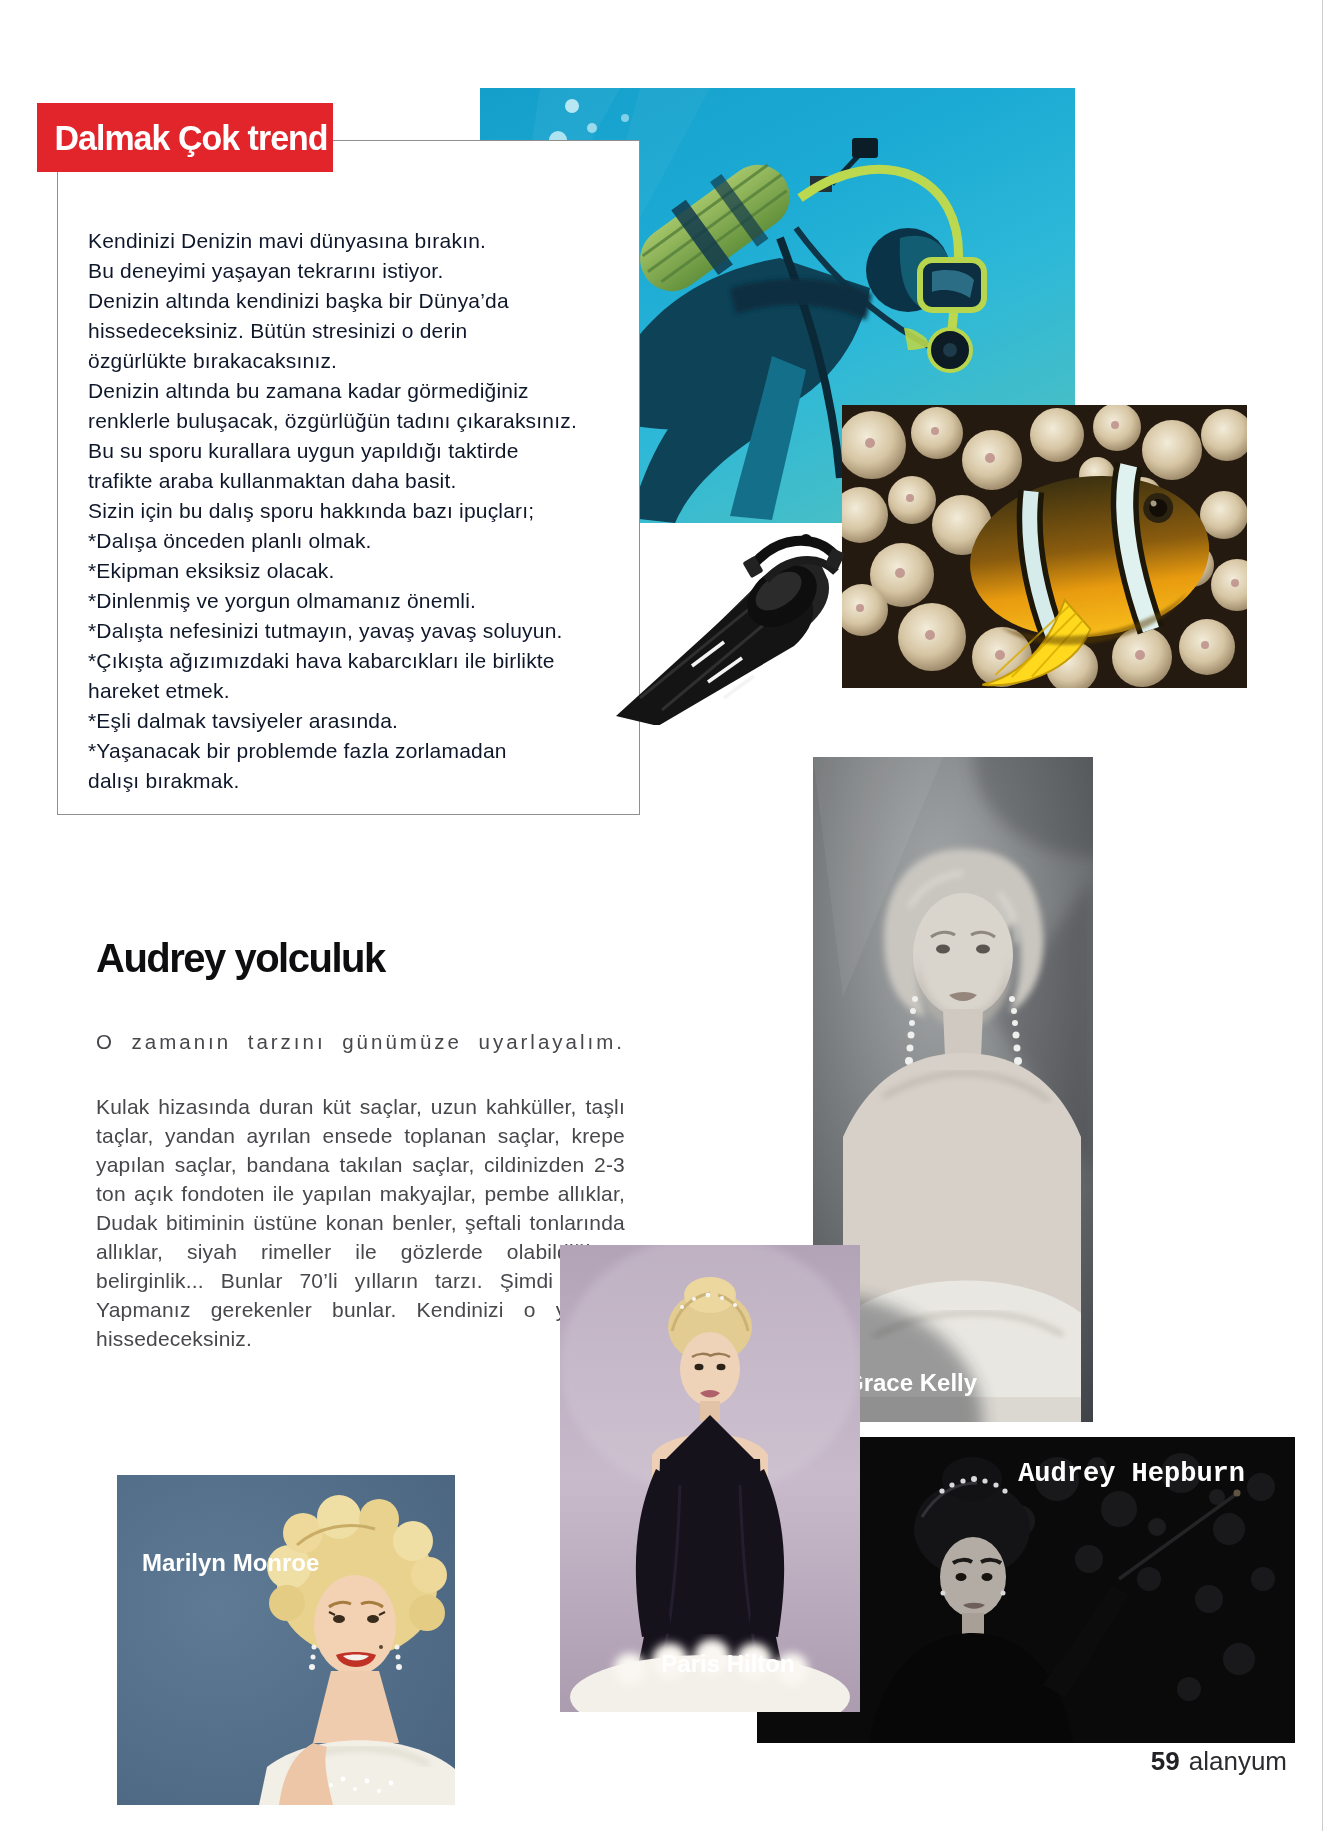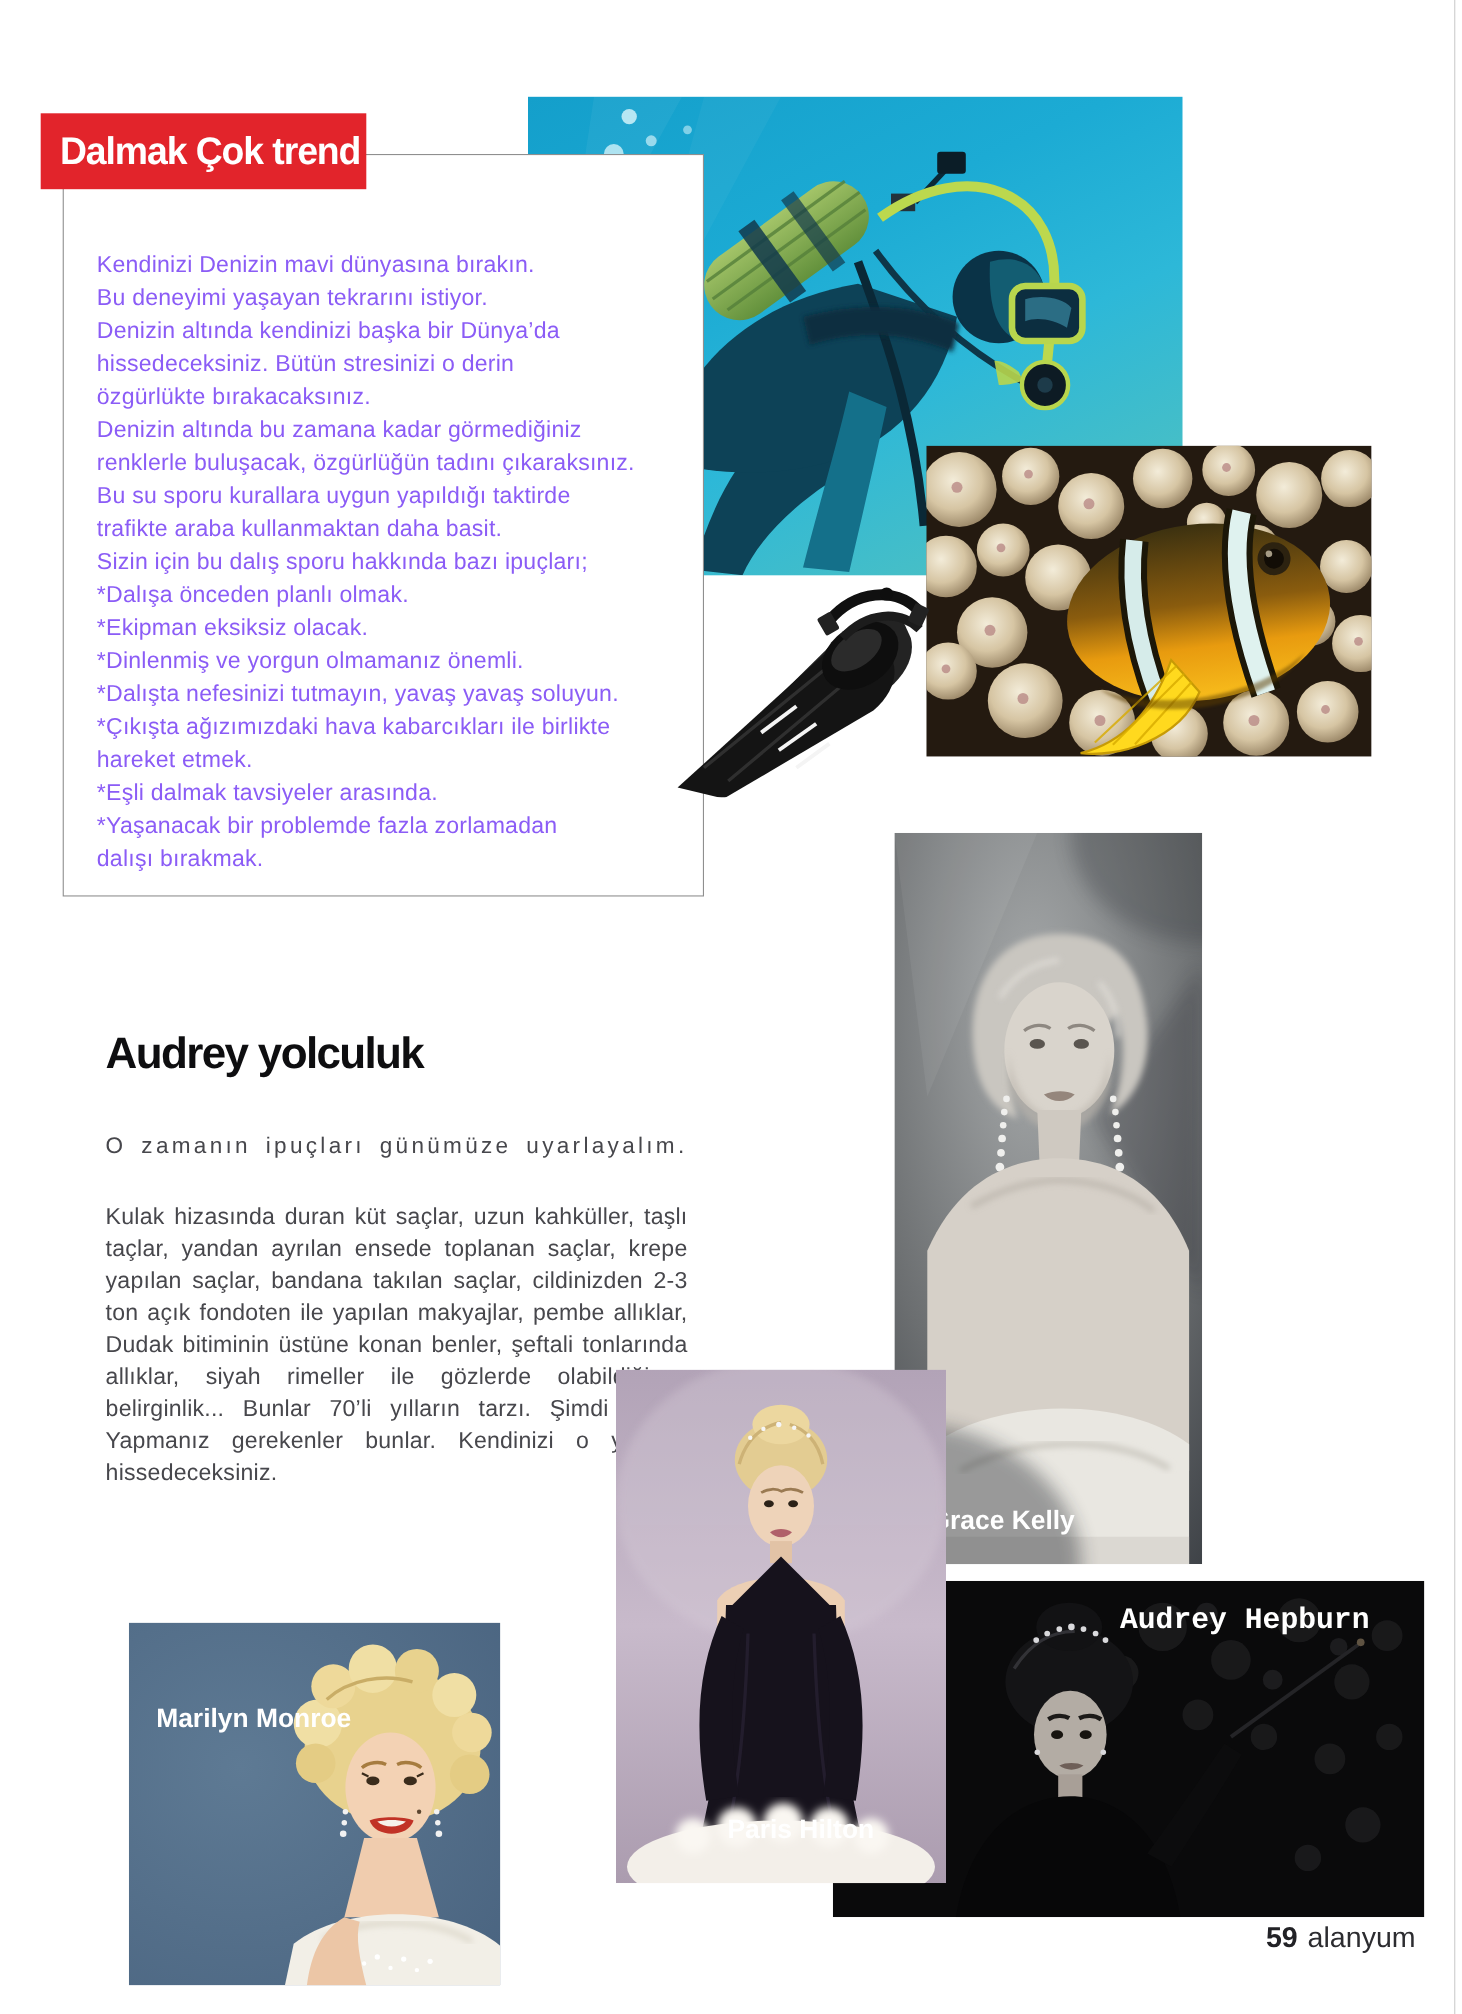--- a/index.html
+++ b/index.html
@@ -5,21 +5,21 @@
   html,body{margin:0;padding:0;background:#ffffff;}
   #page{position:relative;width:1329px;height:1831px;background:#ffffff;overflow:hidden;
         font-family:"Liberation Sans","DejaVu Sans",sans-serif;}
   .abs{position:absolute;}
   
   #diver-photo{left:480px;top:88px;width:595px;height:435px;z-index:1;
      background:linear-gradient(155deg,#149fcb 0%,#1cabd4 35%,#2db8d8 60%,#4cc0c3 90%);}
   #dive-box{left:57px;top:140px;width:583px;height:675px;background:#ffffff;
      border:1px solid #8f8f8f;z-index:2;box-sizing:border-box;}
   #dive-body{left:88px;top:226px;width:545px;z-index:3;
-     font-size:21px;line-height:30px;color:#8b5cf6;letter-spacing:.2px;white-space:pre-line;}
+     font-size:21px;line-height:30px;color:#0f172a;letter-spacing:.2px;white-space:pre-line;}
   #dive-title-box{left:37px;top:103px;width:296px;height:69px;background:#e2242b;z-index:4;
      display:flex;align-items:center;}
   #dive-title-box .t{color:#ffffff;font-weight:700;font-size:35px;letter-spacing:-1px;
      padding-left:18px;white-space:nowrap;transform:scaleX(.97);transform-origin:left;}
   #clownfish-photo{left:842px;top:405px;width:405px;height:283px;z-index:3;overflow:hidden;}
   #fins-photo{left:600px;top:520px;width:255px;height:205px;z-index:3;}
   
   #time-title{left:96px;top:936px;font-size:40px;font-weight:700;color:#0e0e10;
      letter-spacing:-1.5px;z-index:2;white-space:nowrap;}
   #time-intro1{left:96px;top:998px;width:560px;font-size:20.5px;color:#47474c;
@@ -246,21 +246,21 @@
 
       <path d="M154,44 C178,16 214,14 234,34" fill="none" stroke="#101010" stroke-width="10"></path>
       <path d="M166,60 C188,36 218,34 236,52" fill="none" stroke="#1c1c1c" stroke-width="8"></path>
       <rect x="146" y="38" width="14" height="18" rx="2" fill="#222222" transform="rotate(-30 153 47)"></rect>
       <rect x="228" y="30" width="14" height="18" rx="2" fill="#222222" transform="rotate(25 235 39)"></rect>
       <circle cx="206" cy="20" r="6" fill="#0e0e0e"></circle>
     </svg>
   </div>
 
   <div id="time-title" class="abs">Audrey yolculuk</div>
-  <div id="time-intro2" class="abs">O zamanın ipuçları günümüze uyarlayalım.</div>
+  <div id="time-intro2" class="abs">O zamanın tarzını günümüze uyarlayalım.</div>
   <div id="time-body" class="abs">Kulak hizasında duran küt saçlar, uzun kahküller, taşlı taçlar, yandan ayrılan ensede toplanan saçlar, krepe yapılan saçlar, bandana takılan saçlar, cildinizden 2-3 ton açık fondoten ile yapılan makyajlar, pembe allıklar, Dudak bitiminin üstüne konan benler, şeftali tonlarında allıklar, siyah rimeller ile gözlerde olabildiğince belirginlik... Bunlar 70’li yılların tarzı. Şimdi trend. Yapmanız gerekenler bunlar. Kendinizi o yıllarda hissedeceksiniz.</div>
 
   <div id="grace-photo" class="abs photo">
     <svg width="280" height="665" viewBox="0 0 280 665">
       <defs>
         <radialGradient id="gkBG" cx="45%" cy="25%" r="95%">
           <stop offset="0" stop-color="#a8abac"></stop>
             <stop offset=".6" stop-color="#6b6e70"></stop>
             <stop offset="1" stop-color="#3c4045"></stop>
         </radialGradient>

